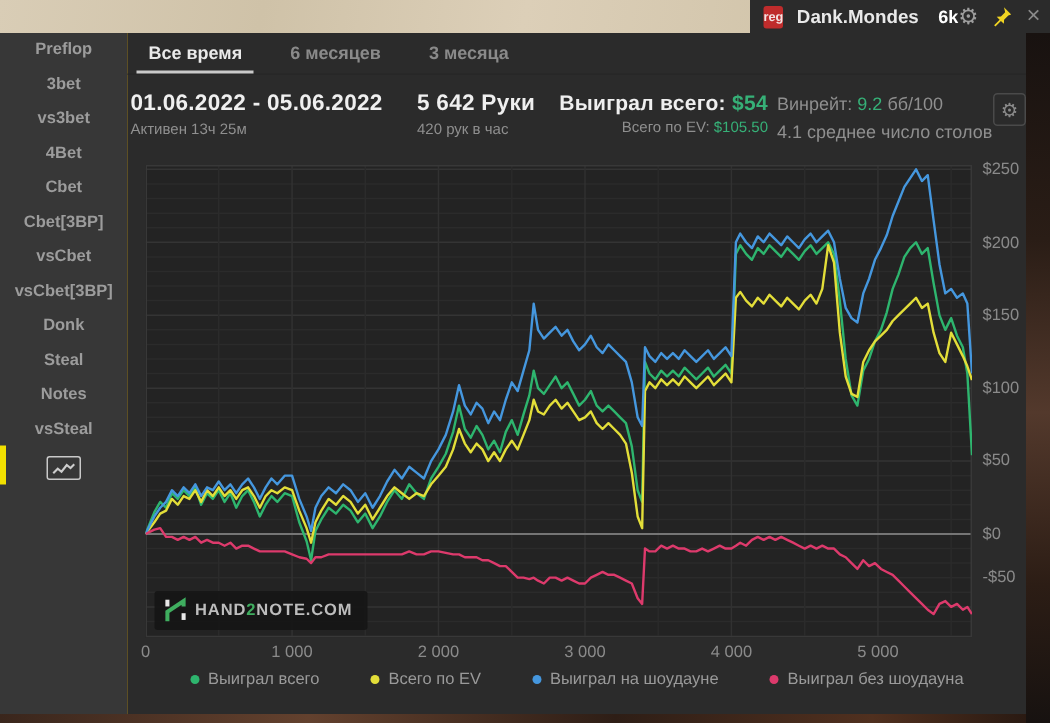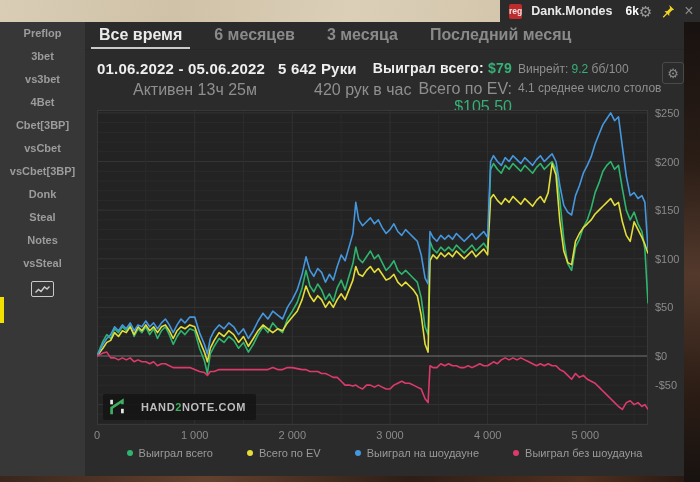--- a/index.html
+++ b/index.html
@@ -35,29 +35,29 @@
     font-size:11px; font-weight:bold; cursor:default; }
   .sidebar-graph { margin-top:6px; display:flex; justify-content:center; }
   .graph-icon-box { width:23px; height:16px; border:1px solid #c9c9c9; border-radius:2px;
     display:flex; align-items:center; justify-content:center; }
 
   .content { position:absolute; left:85px; top:0; width:599px; height:454px; background:#2b2b2b; }
 
   .tab-bar { position:absolute; left:0; top:0; width:599px; height:28px; display:flex; align-items:stretch;
     padding-left:6px; border-bottom:1px solid #272727; }
   .tab { padding:12px 8px; margin-right:16px; display:flex; align-items:center; color:#8a8a8a;
-    font-size:16px; font-weight:bold; border-bottom:2px solid transparent; }
+    font-size:12px; font-weight:bold; border-bottom:2px solid transparent; }
   .tab.active { color:#eaeaea; border-bottom-color:#c9c9c9; }
 
   
   .stat-col { position:absolute; top:38px; }
   .stat-main { color:#efefef; font-size:15px; font-weight:bold; letter-spacing:0.2px; }
-  .stat-sub { color:#8f8f8f; font-size:16px; margin-top:4px;margin-left:36px; }
+  .stat-sub { color:#8f8f8f; font-size:10px; margin-top:4px; }
   .green { color:#36b077; }
-  .col-dates { left:12px; }
+  .col-dates { left:2px; }
   .col-hands { left:193px; }
   .col-won { left:285px; width:142px; text-align:right; }
   .col-won .stat-main { font-size:14px; }
   .col-rate { left:433px; top:40px; }
   .col-rate .line1 { color:#8f8f8f; font-size:12px; }
   .col-rate .line2 { color:#8f8f8f; font-size:12px; margin-top:5px; }
   .chart-settings-btn { position:absolute; left:577px; top:40px; width:22px; height:22px;
     border:1px solid #4a4a4a; border-radius:3px; color:#8a8a8a; font-size:13px;
     display:flex; align-items:center; justify-content:center; }
 
@@ -65,21 +65,21 @@
   .plot { position:absolute; left:12px; top:88px; width:551px; height:315px; background:#232323; }
   .plot svg { display:block; }
   .ytick { position:absolute; left:570px; width:29px; color:#8a8a8a; font-size:11px; text-align:left; }
   .xtick { position:absolute; top:407px; transform:translateX(-50%); color:#8a8a8a; font-size:11px; }
 
   .legend { position:absolute; left:0; top:425px; width:599px; display:flex; justify-content:center; gap:34px; }
   .legend-item { display:flex; align-items:center; gap:6px; color:#9a9a9a; font-size:11px; }
   .legend-dot { width:6px; height:6px; border-radius:50%; }
 
   .h2n-logo { position:absolute; left:6px; top:284px; height:26px; background:rgba(22,22,22,0.92);
-    border-radius:2px; display:flex; align-items:center; padding:0 10px 0 5px; gap:15px; }
+    border-radius:2px; display:flex; align-items:center; padding:0 10px 0 5px; gap:4px; }
   .h2n-text { color:#bdbdbd; font-size:11px; font-weight:bold; letter-spacing:0.6px; }
   .h2n-text .two { color:#3fae5f; }
 </style>
 </head>
 <body>
 
 <div id="stage">
 
   <div class="desktop-top"></div>
   <div class="desktop-right"></div>
@@ -102,20 +102,21 @@
   </div>
 
   <div class="window">
 
     <div class="sidebar">
       <div id="sidebar-items">
           <div class="sidebar-item">Preflop</div>
           <div class="sidebar-item">3bet</div>
           <div class="sidebar-item">vs3bet</div>
           <div class="sidebar-item">4Bet</div>
+          <div class="sidebar-item">Cbet</div>
           <div class="sidebar-item">Cbet[3BP]</div>
           <div class="sidebar-item">vsCbet</div>
           <div class="sidebar-item">vsCbet[3BP]</div>
           <div class="sidebar-item">Donk</div>
           <div class="sidebar-item">Steal</div>
           <div class="sidebar-item">Notes</div>
           <div class="sidebar-item">vsSteal</div>
         </div>
       <div class="sidebar-graph">
         <span class="graph-icon-box">
@@ -125,37 +126,36 @@
         </span>
       </div>
     </div>
 
     <div class="content">
 
       <div class="tab-bar" id="tab-bar">
           <div class="tab active">Все время</div>
           <div class="tab">6 месяцев</div>
           <div class="tab">3 месяца</div>
-          <div class="tab">Последний месяц</div>
         </div>
 
       <div class="stat-col col-dates">
         <div class="stat-main">01.06.2022 - 05.06.2022</div>
         <div class="stat-sub">Активен 13ч 25м</div>
       </div>
 
       <div class="stat-col col-hands">
         <div class="stat-main">5 642 Руки</div>
         <div class="stat-sub">420 рук в час</div>
       </div>
 
       <div class="stat-col col-won">
         <div class="stat-main">
           <span>Выиграл всего:</span>
-          <span class="green">$79</span>
+          <span class="green">$54</span>
         </div>
         <div class="stat-sub">
           <span>Всего по EV:</span>
           <span class="green">$105.50</span>
         </div>
       </div>
 
       <div class="stat-col col-rate">
         <div class="line1">
           <span>Винрейт:</span>

